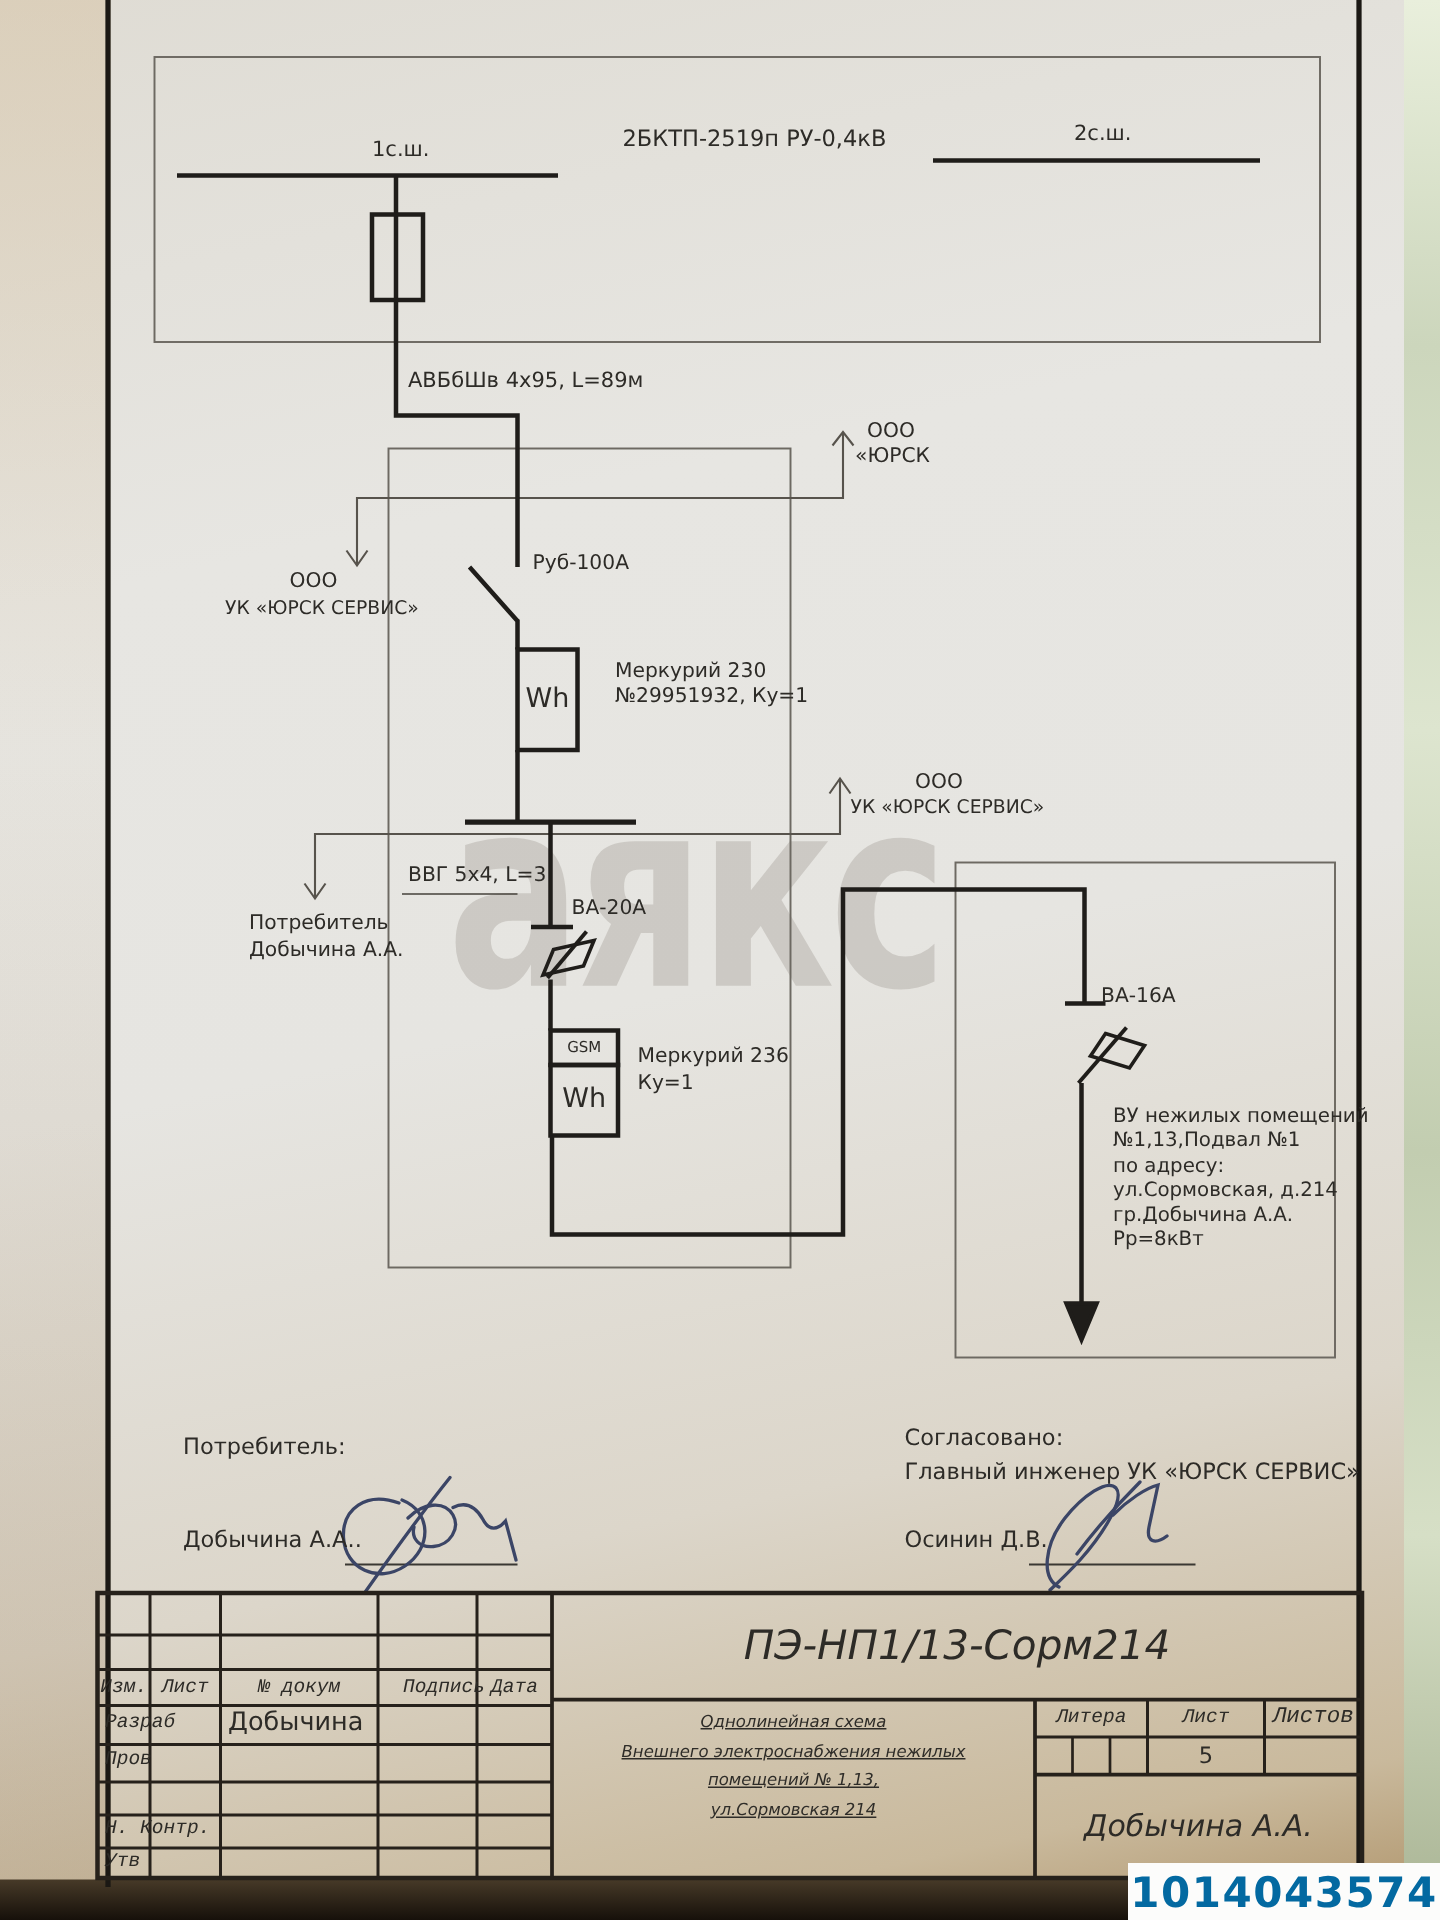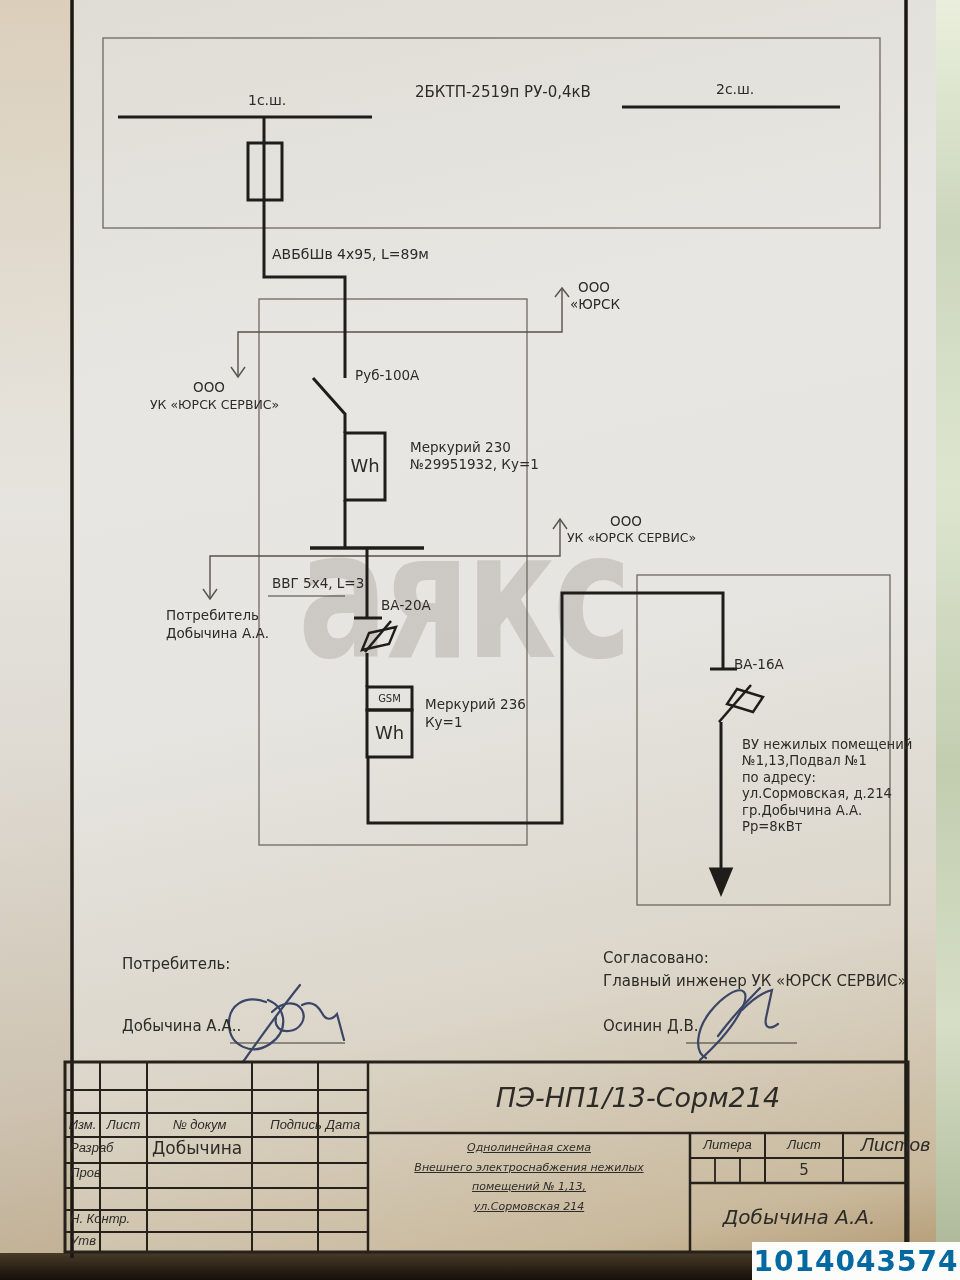--- a/index.html
+++ b/index.html
@@ -15,21 +15,21 @@
          background:linear-gradient(180deg,#473a28,#16100a);}
   .lbl{position:absolute;white-space:nowrap;font-size:14px;line-height:1.15;color:#2d2b27;}
   .sm{font-size:12.5px;}
   .md{font-size:13.5px;}
   .boxtxt{display:flex;align-items:center;justify-content:center;text-align:center;}
   .wm{position:absolute;left:298px;top:508px;font-size:215px;font-weight:bold;line-height:1;
       color:rgba(112,106,95,.22);transform:scale(.62,.82);transform-origin:left top;letter-spacing:-6px;z-index:1;}
   svg{position:absolute;left:0;top:0;z-index:2;}
   .txt{z-index:4;}
   .it{font-style:italic;}
-  .serif-it{font-family:Liberation Sans, sans-serif;font-style:italic;border-radius:10px;}
+  .serif-it{font-family:Liberation Mono, monospace;font-style:italic;border-radius:10px;}
   .center{text-align:center;}
   .codebox{position:absolute;left:752px;top:1242px;width:208px;height:38px;background:#fcfcfb;
       display:flex;align-items:center;justify-content:center;z-index:6;
       font-weight:bold;font-size:28px;letter-spacing:1px;}
 </style>
 </head>
 <body>
 
 <div class="stage">
 
@@ -171,19 +171,19 @@
 
   <div class="txt it center" style="position:absolute;left:372px;top:1138px;width:314px;font-size:11px;line-height:19.5px;text-decoration:underline;">
     <div>Однолинейная схема</div>
     <div>Внешнего электроснабжения нежилых</div>
     <div>помещений № 1,13,</div>
     <div>ул.Сормовская 214</div>
   </div>
 
   <div class="lbl txt serif-it boxtxt" style="left:690px;top:1135px;width:75px;height:20px;font-size:13px;">Литера</div>
   <div class="lbl txt serif-it boxtxt" style="left:765px;top:1135px;width:78px;height:20px;font-size:13px;">Лист</div>
-  <div class="lbl txt serif-it boxtxt" style="left:843px;top:1135px;width:65px;height:20px;font-size:19px;margin-left:20px;">Листов</div>
+  <div class="lbl txt serif-it boxtxt" style="left:843px;top:1135px;width:65px;height:20px;font-size:15px;">Листов</div>
   <div class="lbl txt boxtxt" style="left:765px;top:1158px;width:78px;height:25px;font-size:15px;">5</div>
   <div class="lbl txt it boxtxt" style="left:690px;top:1183px;width:218px;height:69px;font-size:20px;">Добычина А.А.</div>
 
   <div class="codebox" style="color:#0369a1;">1014043574</div>
 
 </div>
 
 </body></html>

